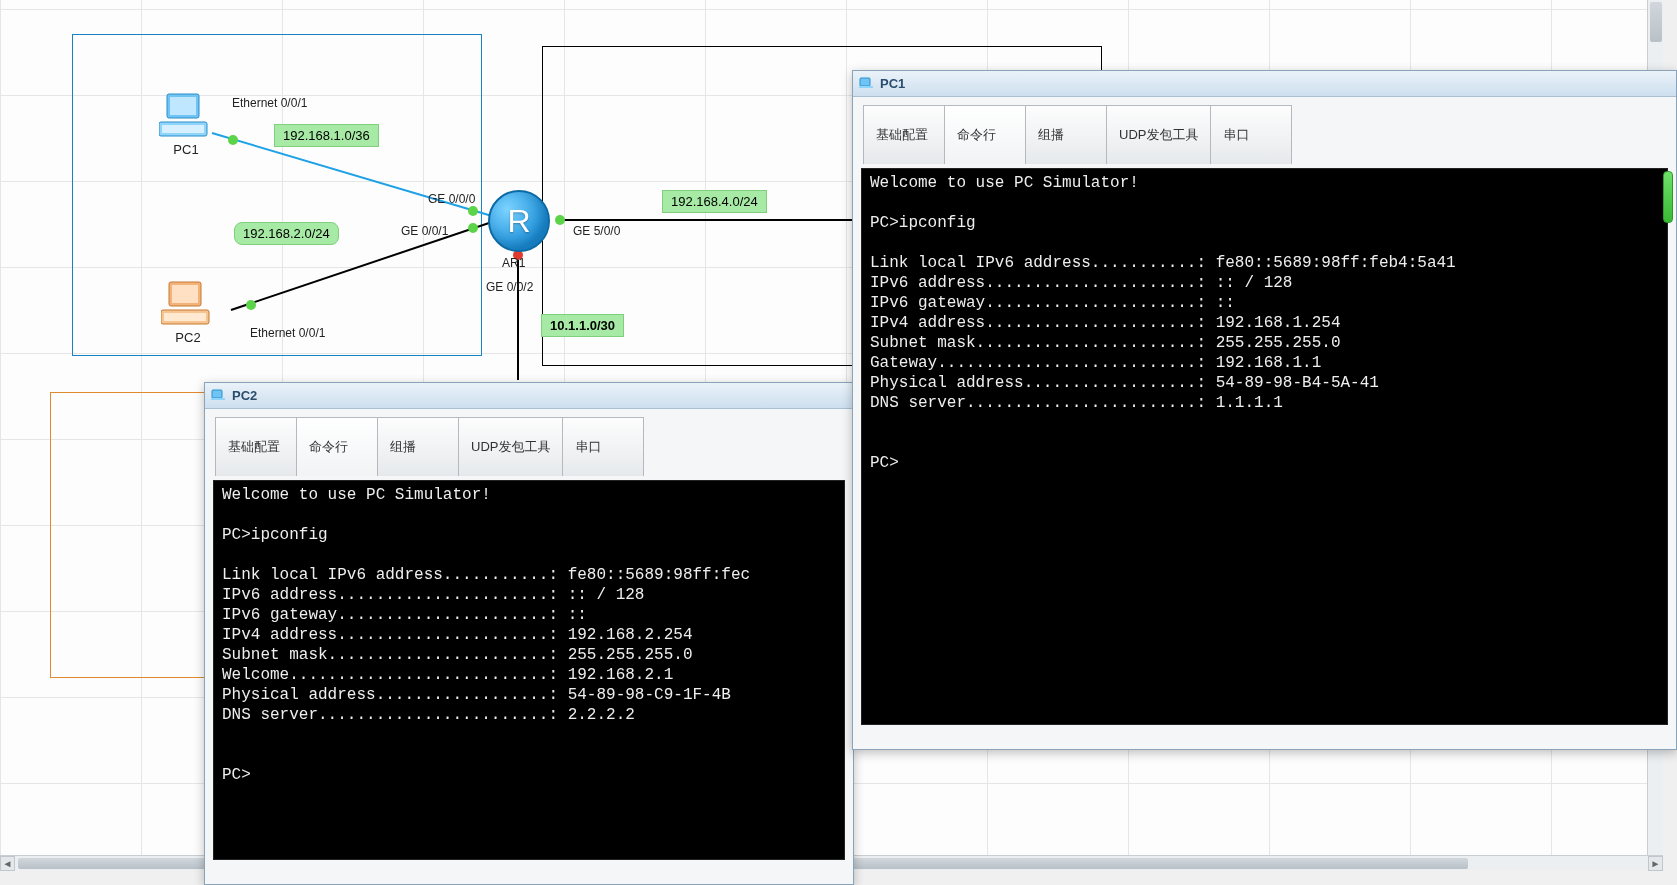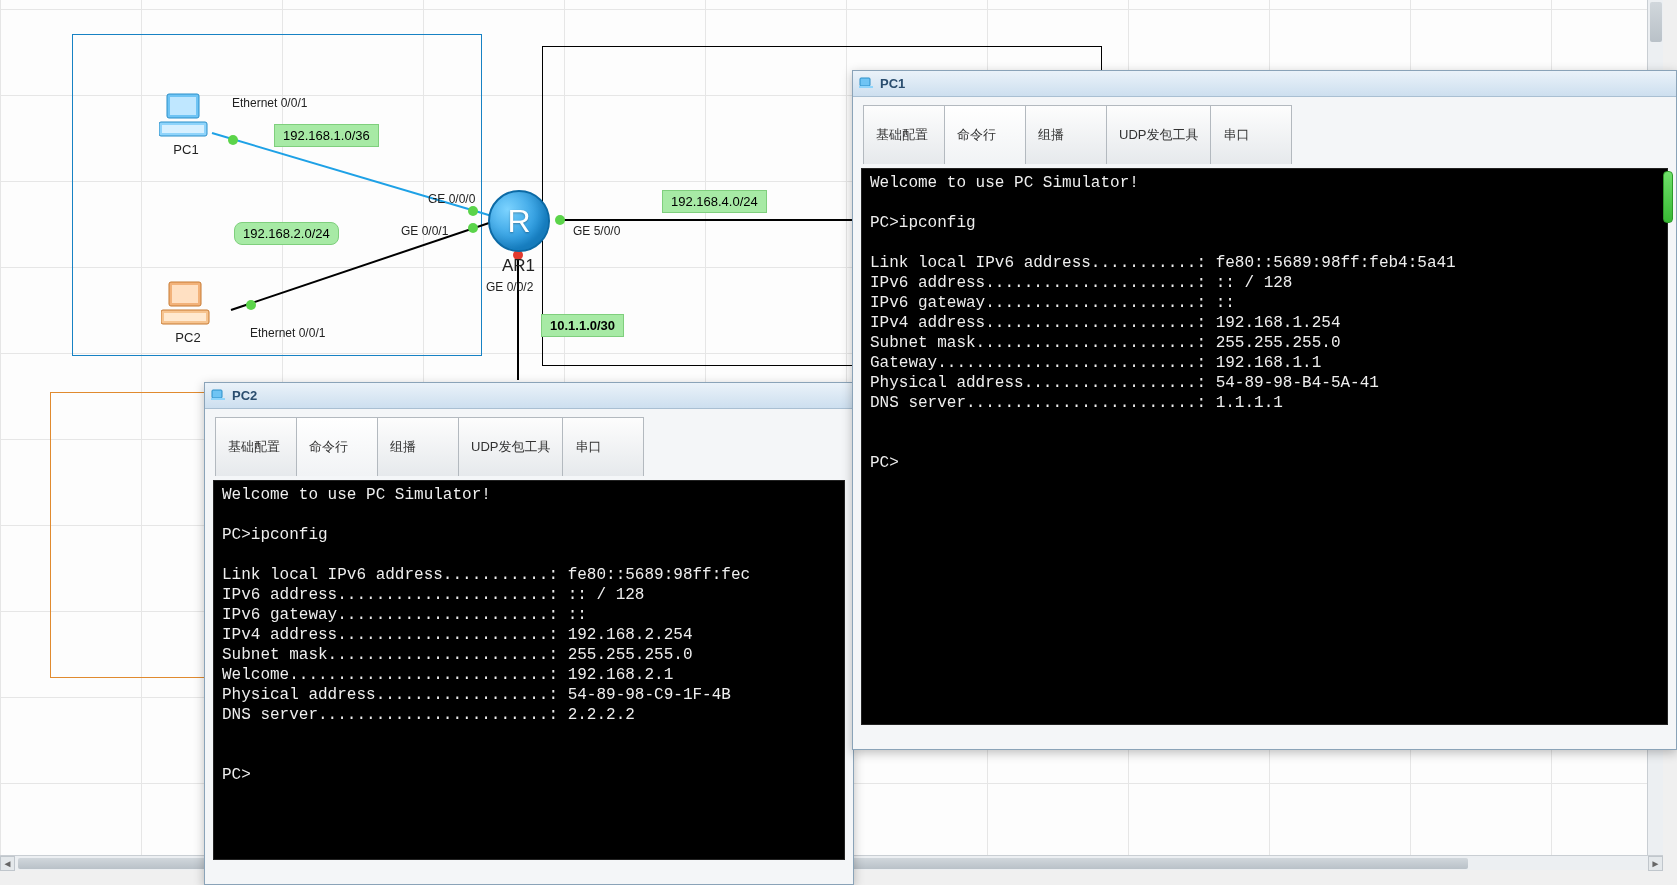--- a/index.html
+++ b/index.html
@@ -49,21 +49,21 @@
     box-shadow: inset -6px -6px 12px rgba(0,0,0,0.15);
   }
   .router::after{
     content:"R";
     position:absolute; top:50%; left:50%;
     transform:translate(-50%,-50%);
     color:#fff; font-size:32px; font-weight:300;
     text-shadow:0 1px 2px rgba(0,0,0,0.3);
   }
   .router-label {
-    position:absolute; font-size:17px; color:#222;
+    position:absolute; font-size:12px; color:#222;
   }
 
   
   .net-svg {
     position:absolute; top:0; left:0; pointer-events:none;
   }
 
   .port-label {
     position:absolute; font-size:12px; color:#222; white-space:nowrap;
   }

